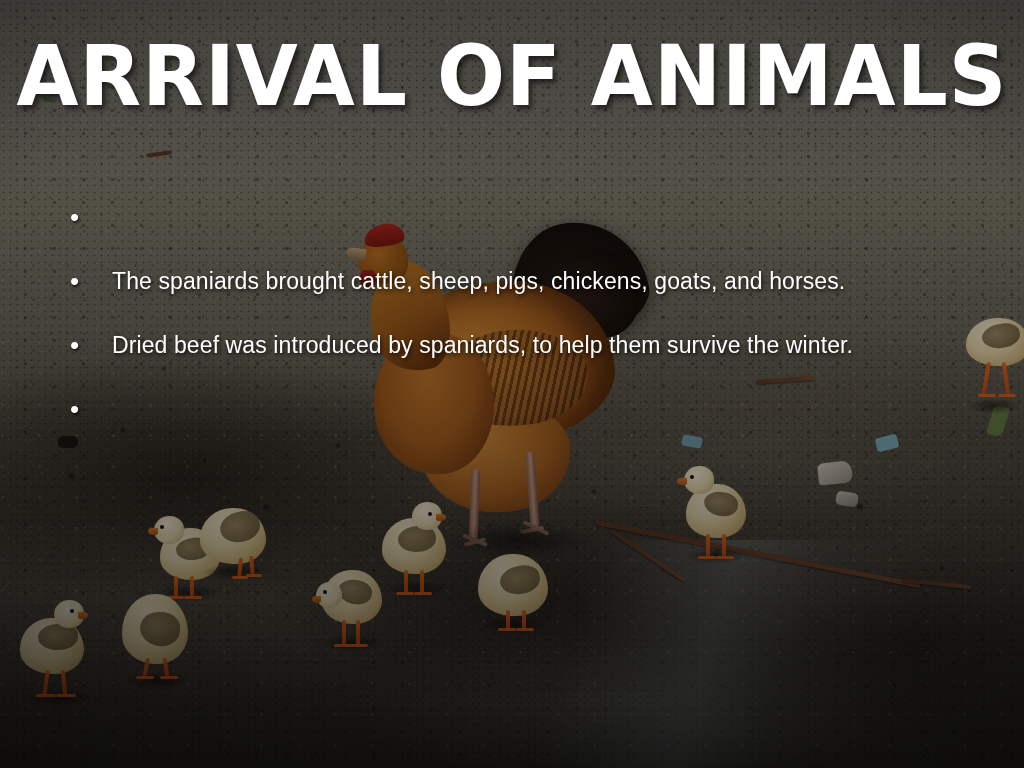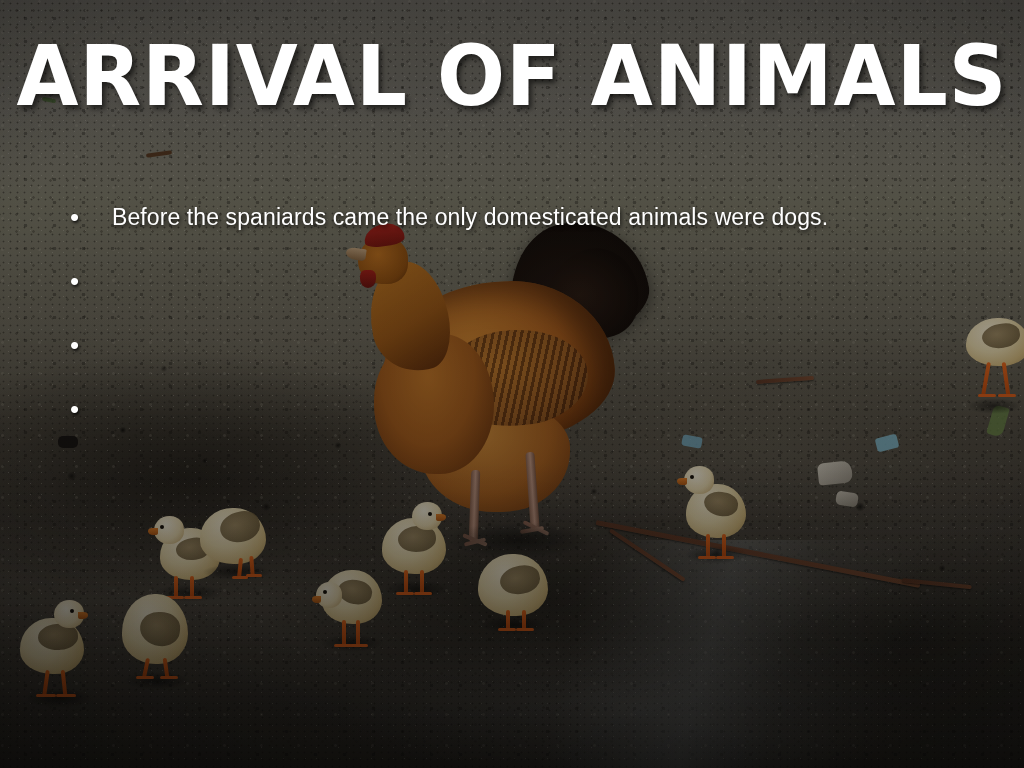--- a/index.html
+++ b/index.html
@@ -453,30 +453,31 @@
   <div class="layer" id="bg-vignette"></div>
 
   <div id="content">
 
     <div id="title">ARRIVAL OF ANIMALS</div>
 
     <div id="bullet-list">
 
       <div class="bullet-row">
         <span class="bullet-dot">•</span>
-        <span class="bullet-text">Before the spaniards came the only domesticated animals were dogs.</span>
+      </div>
+
+      <div class="bullet-row">
+        <span class="bullet-dot">•</span>
+        <span class="bullet-text">The spaniards brought cattle, sheep, pigs, chickens, goats, and horses.</span>
+      </div>
+
+      <div class="bullet-row">
+        <span class="bullet-dot">•</span>
+        <span class="bullet-text">Dried beef was introduced by spaniards, to help them survive the winter.</span>
       </div>
 
       <div class="bullet-row">
         <span class="bullet-dot">•</span>
       </div>
 
-      <div class="bullet-row">
-        <span class="bullet-dot">•</span>
-      </div>
-
-      <div class="bullet-row">
-        <span class="bullet-dot">•</span>
-      </div>
-
     </div>
   </div>
 </div>
 
 </body></html>

